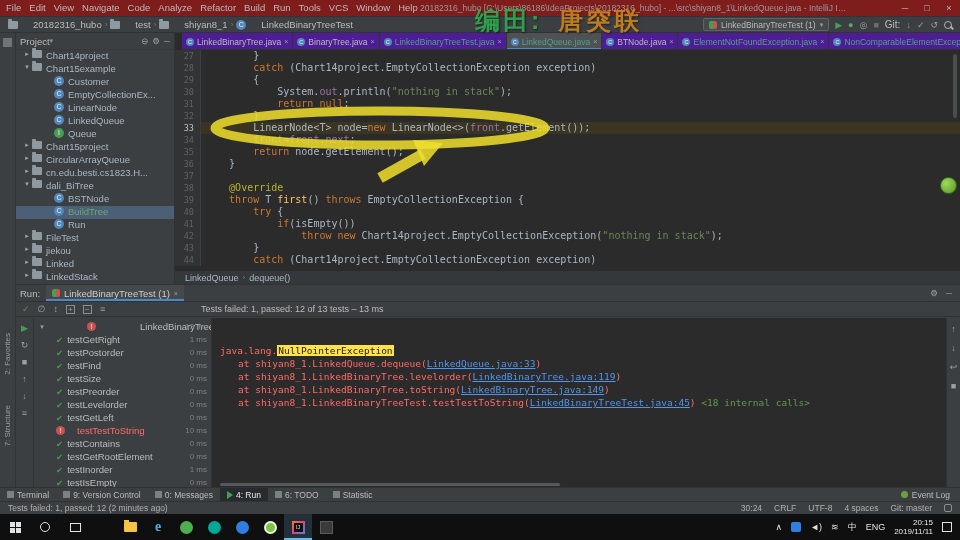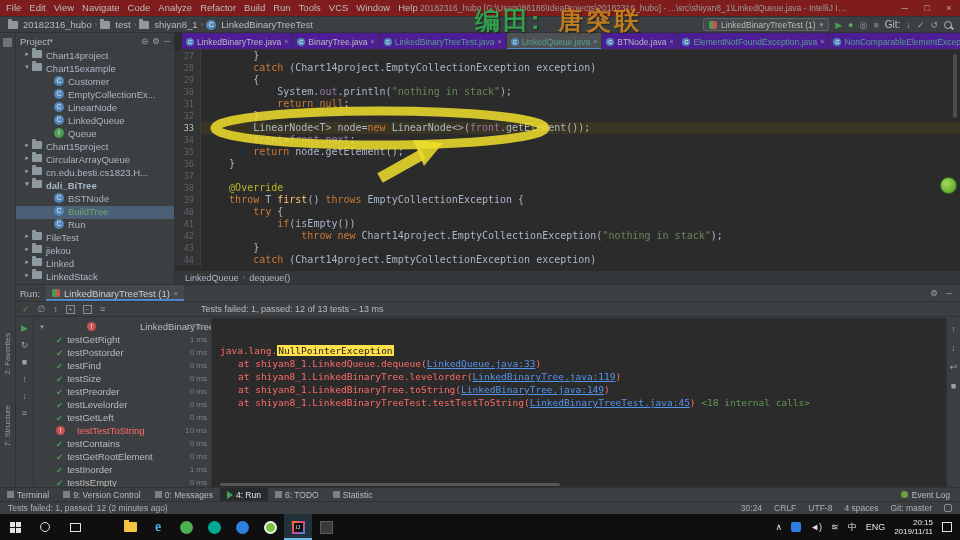--- a/index.html
+++ b/index.html
@@ -11,21 +11,21 @@
 .titlebar{position:absolute;left:0;top:0;width:960px;height:17px;background:#7f1d1d;border-bottom:1px solid #313335;display:flex;align-items:center}
 .menus{display:flex;padding-left:2px}
 .menu-item{padding:0 4px;font-size:9.5px;color:#bbbbbb;line-height:16px;white-space:nowrap}
 .win-title{position:absolute;left:420px;width:430px;top:0;height:16px;line-height:16px;font-size:8.5px;color:#9a9a9a;white-space:nowrap;overflow:hidden;text-overflow:ellipsis}
 .win-controls{position:absolute;right:0;top:0;display:flex}
 .win-controls span{width:22px;text-align:center;line-height:16px;font-size:9px;color:#bbbbbb}
 
 
 .toolbar{position:absolute;left:0;top:17px;width:960px;height:16px;background:#3c3f41;border-bottom:1px solid #323232;display:flex;align-items:center;justify-content:space-between}
 .crumbs{display:flex;align-items:center;gap:3px;padding-left:8px;font-size:9.5px;white-space:nowrap}
-.crumb{display:flex;align-items:center;gap:1px;color:#bbbbbb}
+.crumb{display:flex;align-items:center;gap:11px;color:#bbbbbb}
 .crumb-sep{color:#777;font-size:8px}
 .toolbar-right{display:flex;align-items:center;gap:6px;padding-right:8px}
 .run-combo{display:flex;align-items:center;gap:4px;background:#45494a;border:1px solid #5e6366;border-radius:2px;height:13px;padding:0 5px;font-size:8.5px;color:#bbbbbb;white-space:nowrap}
 .junit-icon{width:8px;height:8px;border-radius:2px;background:linear-gradient(90deg,#499c54 50%,#c75450 50%)}
 .dd{font-size:7px;color:#999}
 .tb-glyph{font-size:9px;color:#9da1a5;line-height:14px}
 .tb-glyph.green{color:#499c54}
 .tb-glyph.bug{color:#59a869}
 .tb-glyph.dim{color:#6e6e6e}
 .icon-search{width:8px;height:8px;border:1.5px solid #afb1b3;border-radius:50%;position:relative;display:inline-block}
@@ -277,21 +277,21 @@
         <div class="tree-row" style="padding-left: 6px;">
           <span class="tree-arrow">▸</span>
           <span class="folder-node-icon node-icon"></span>
           <span>CircularArrayQueue</span>
         </div>
         <div class="tree-row" style="padding-left: 6px;">
           <span class="tree-arrow">▸</span>
           <span class="folder-node-icon node-icon"></span>
           <span>cn.edu.besti.cs1823.H...</span>
         </div>
-        <div class="tree-row" style="padding-left: 6px; font-weight: bold;">
+        <div class="tree-row" style="padding-left: 6px;">
           <span class="tree-arrow">▾</span>
           <span class="folder-node-icon node-icon"></span>
           <span>dali_BiTree</span>
         </div>
         <div class="tree-row" style="padding-left: 28px;">
           <span class="tree-arrow"></span>
           <span class="class-node-icon node-icon">C</span>
           <span>BSTNode</span>
         </div>
         <div class="tree-row selected" style="padding-left: 28px;">

